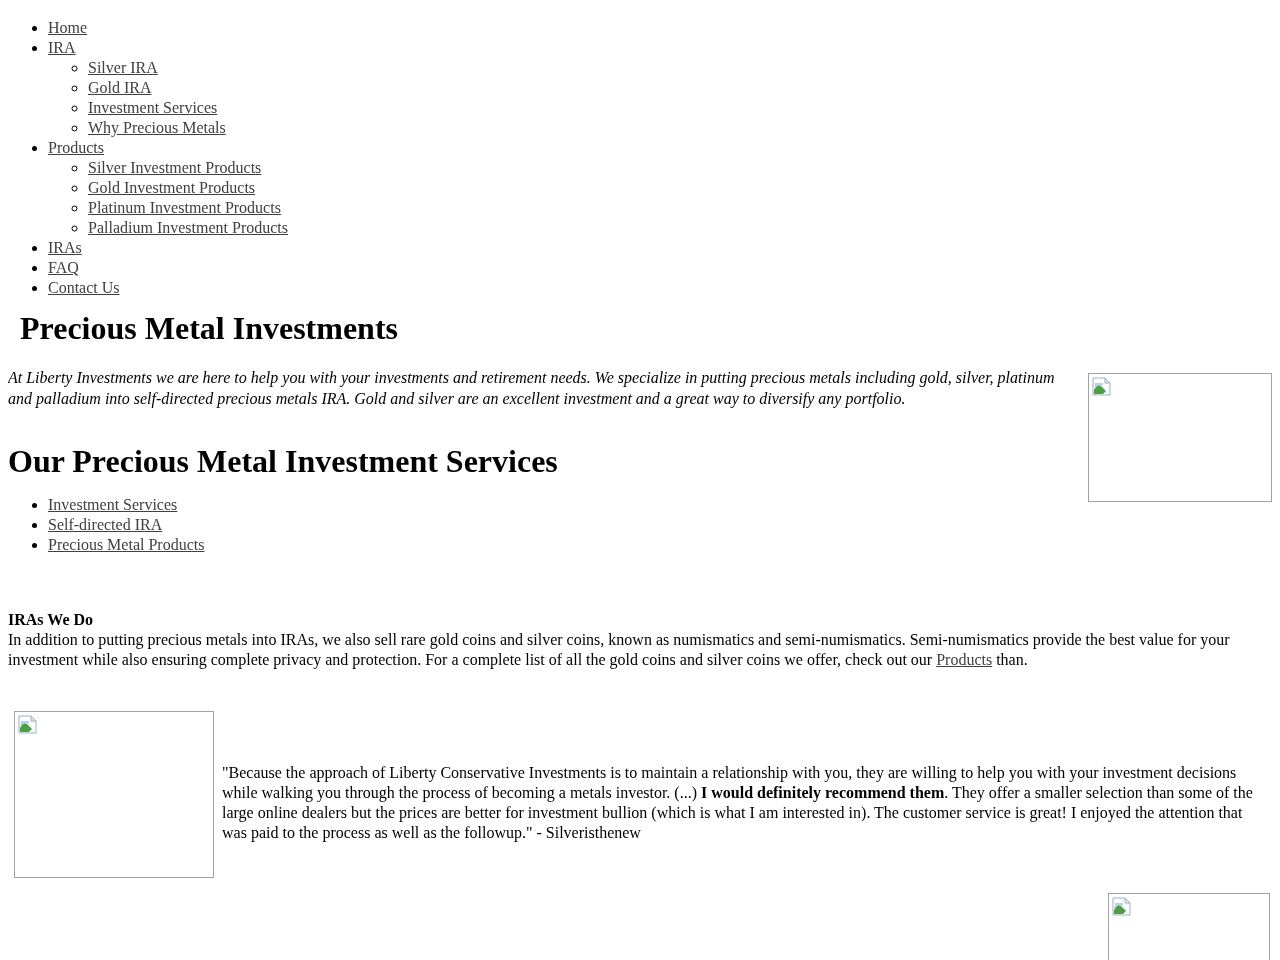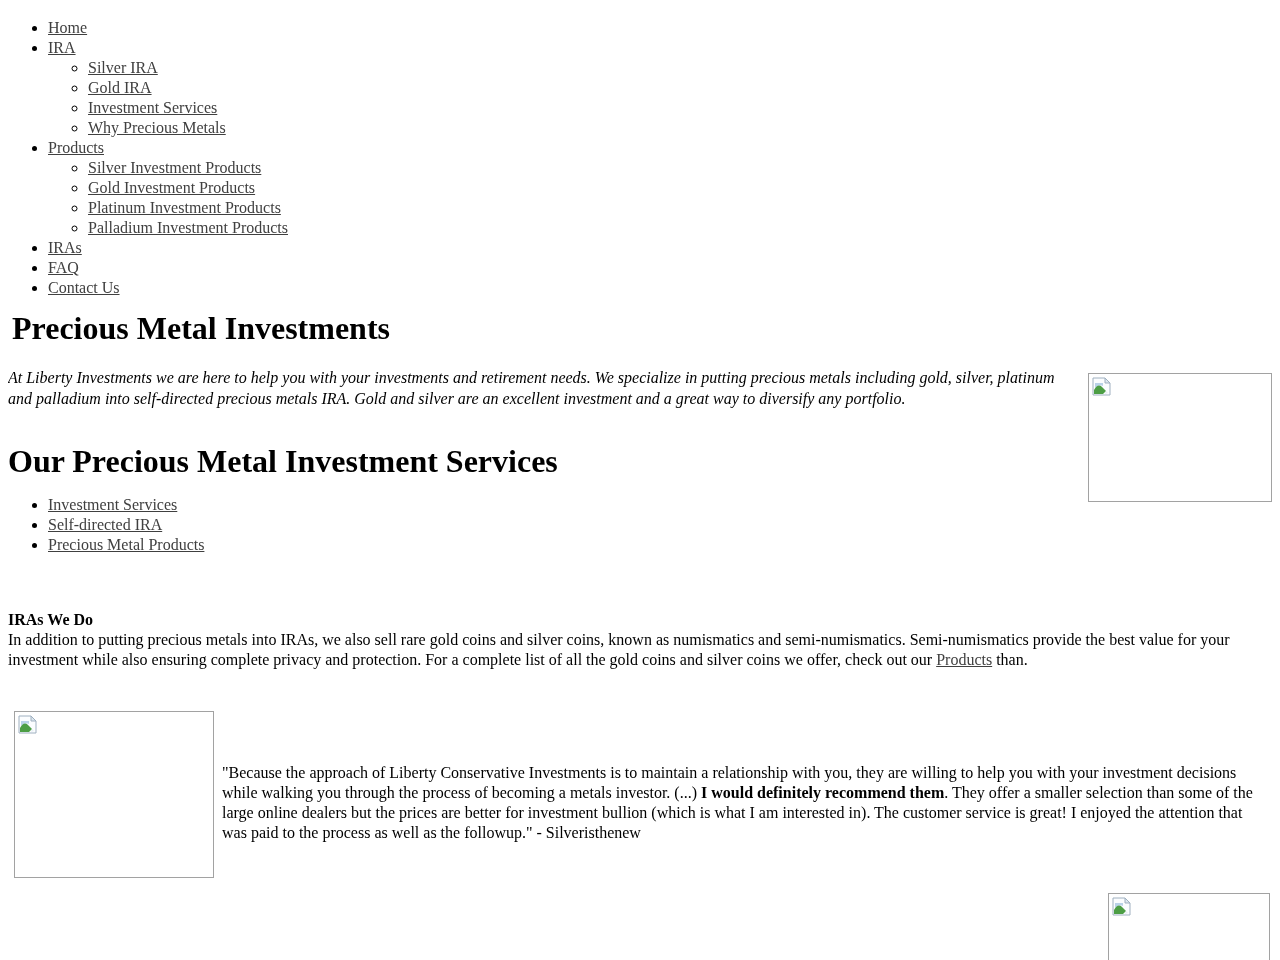--- a/index.html
+++ b/index.html
@@ -11,21 +11,21 @@
     font-size: 16px;
     width: 1264px;
   }
   a { color: #404040; text-decoration: underline; cursor: pointer; }
 
   
   ul.nav-root { margin: 10px 0 10px 0; padding-left: 40px; list-style-type: disc; }
   ul.nav-sub  { margin: 0; padding-left: 40px; list-style-type: circle; }
   ul.nav-root li, ul.nav-sub li { line-height: 20px; }
 
-  h1 { font-size: 32px; font-weight: bold; margin: 12px 0 20px 4px; line-height: 37px; }
+  h1 { font-size: 32px; font-weight: bold; margin: 12px 0 20px 12px; line-height: 37px; }
   h2 { font-size: 32px; font-weight: bold; margin: 38px 0 20px 0; line-height: 28px; }
 
   p.intro { margin: 0 0 16px 0; line-height: 21px; font-style: italic; }
 
   .img-box {
     border: 1px solid #a2a2a2;
     background: #ffffff;
     position: relative;
   }
   .img-box .broken { position: absolute; top: 3px; left: 3px; }

